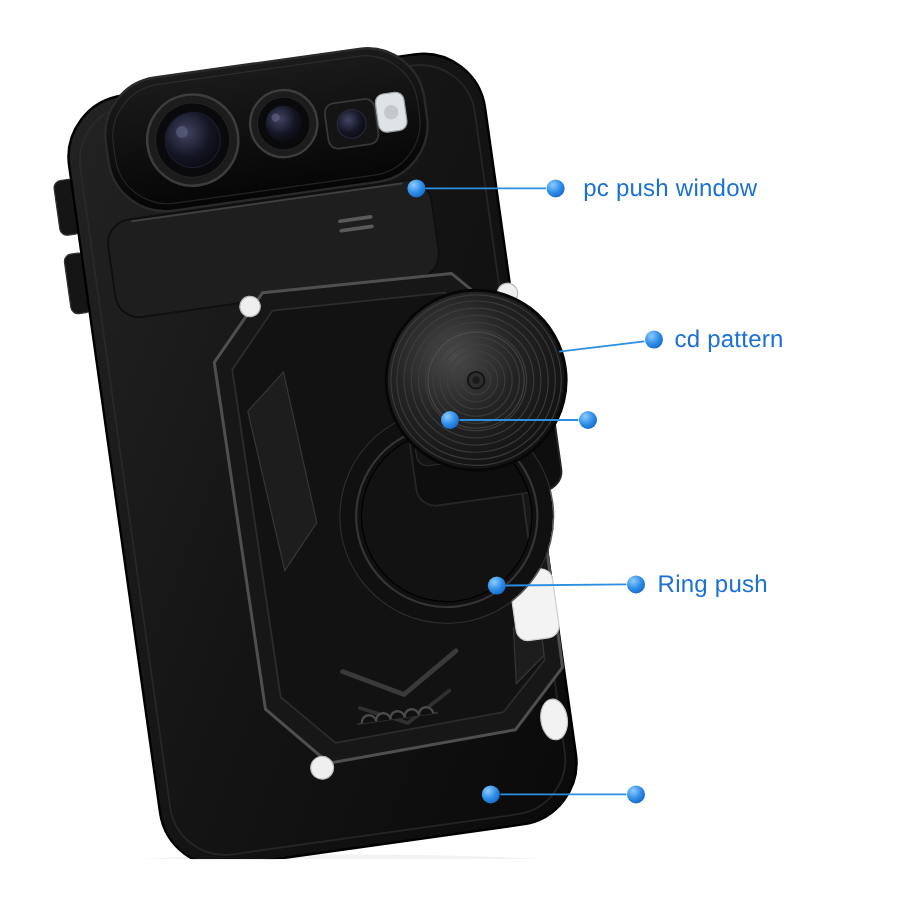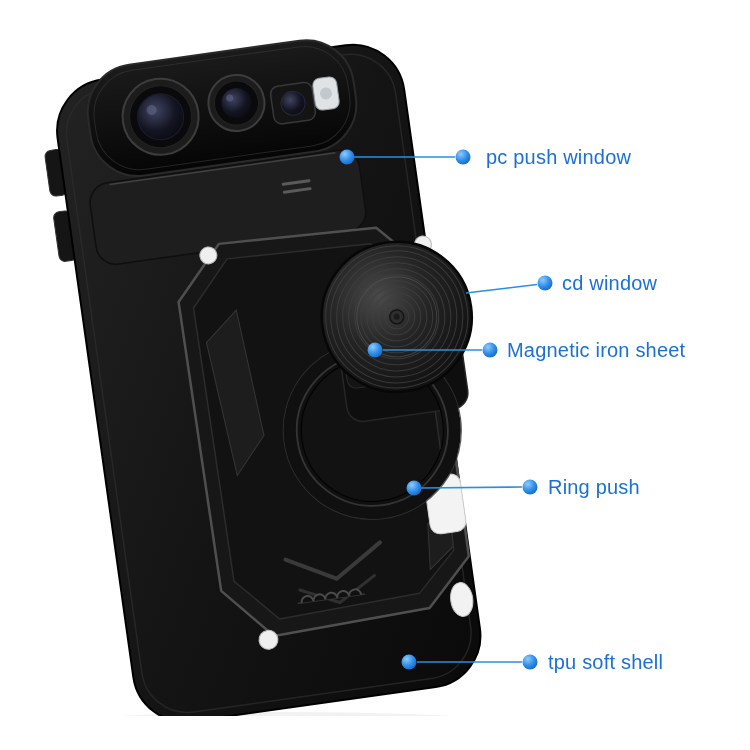--- a/index.html
+++ b/index.html
@@ -173,17 +173,15 @@
       </g>
       <g>
         <line x1="417" y1="662" x2="522" y2="662" stroke="#2a8fe2" stroke-width="1.6"></line>
         <circle cx="409" cy="662" r="7.5" fill="url(#dotGrad)"></circle>
         <circle cx="530" cy="662" r="7.5" fill="url(#dotGrad)"></circle>
       </g>
     </g>
   </svg>
 
   <div class="label" style="left:486px;top:157px">pc push window</div>
-  <div class="label" style="left:562px;top:283px">cd window</div>
-  <div class="label" style="left:507px;top:350px">Magnetic iron sheet</div>
+  <div class="label" style="left:562px;top:283px">cd pattern</div>
   <div class="label" style="left:548px;top:487px">Ring push</div>
-  <div class="label" style="left:548px;top:662px">tpu soft shell</div>
 </div>
 
 </body></html>

